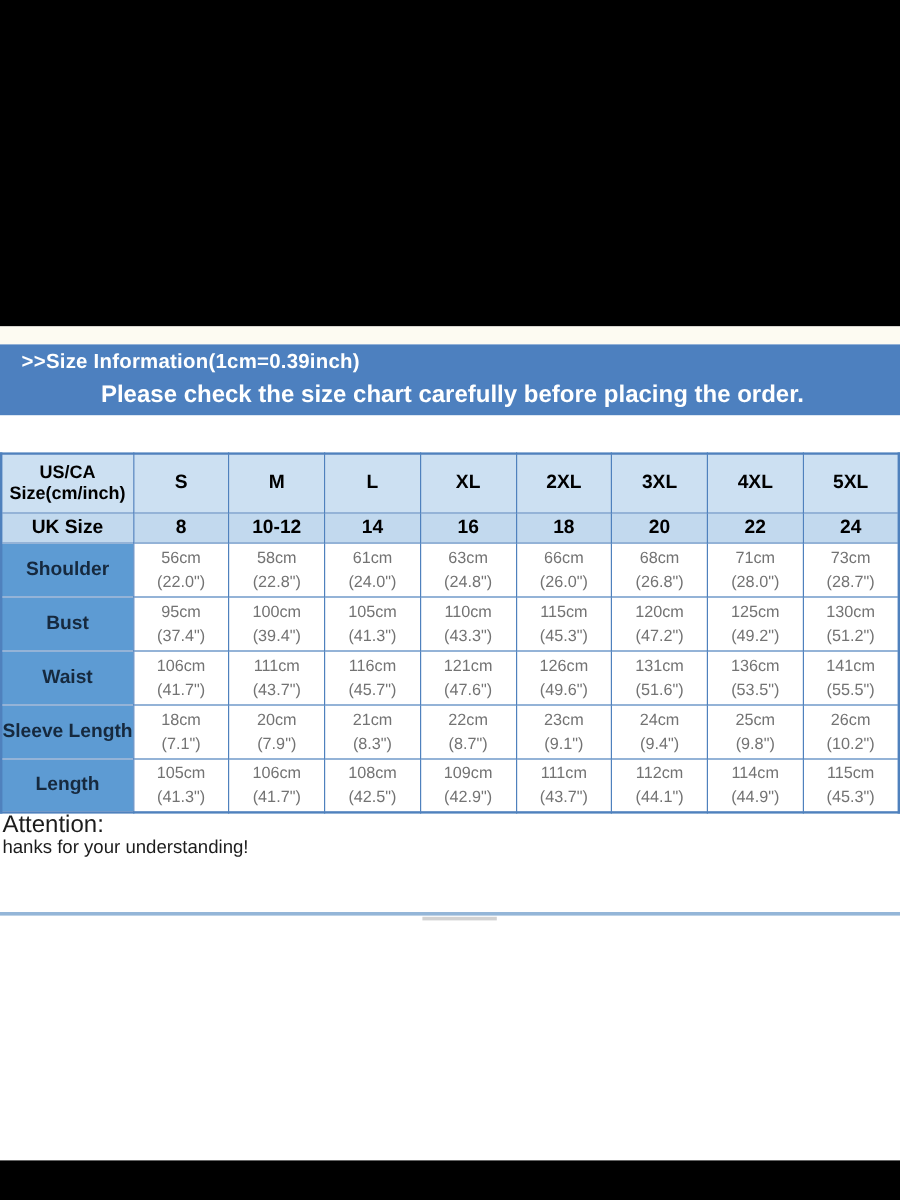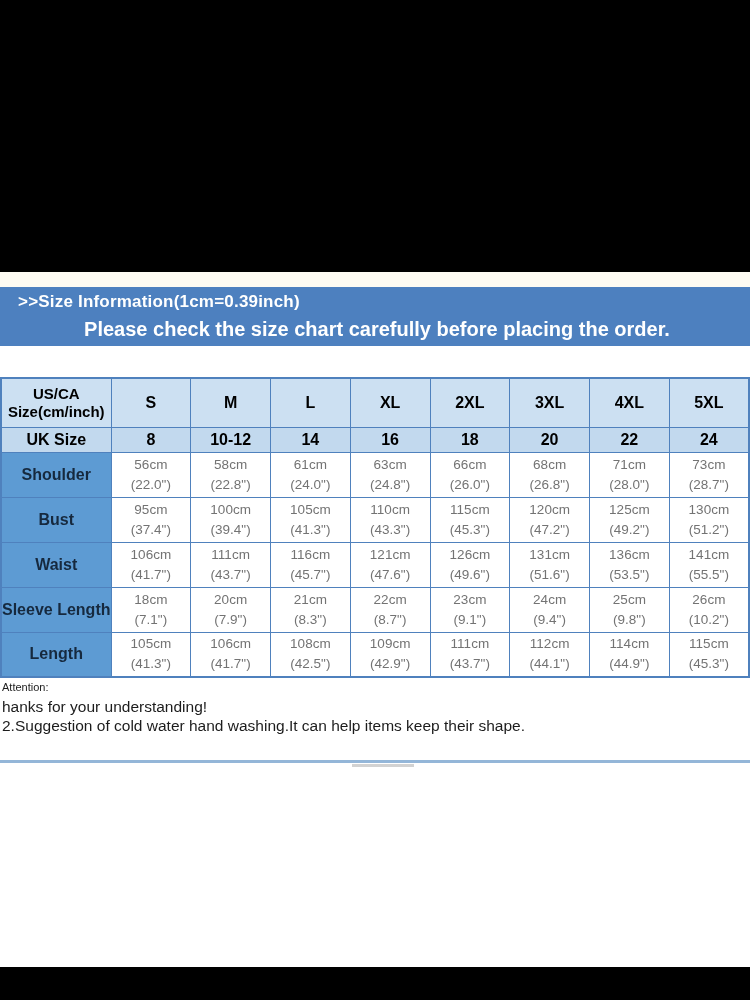--- a/index.html
+++ b/index.html
@@ -22,21 +22,21 @@
   tr.row-conversion{height:25px;}
   tr.row-measure{height:45px;}
   td.hdr{background:#cce0f2;color:#000000;font-weight:bold;font-size:16px;}
   td.corner{background:#cce0f2;color:#000000;font-weight:bold;font-size:15px;line-height:18px;}
   td.conv-label,td.conv-val{background:#c2d9ee;color:#000000;font-weight:bold;font-size:16px;}
   td.meas-label{background:#5d9bd3;color:#16293e;font-size:16px;font-weight:bold;}
   td.meas-val{background:#ffffff;color:#737373;font-size:13.5px;line-height:20px;}
   col.label-col{width:110px;}
 
   .notes{position:absolute;left:2px;top:677px;width:748px;color:#1c1c1c;}
-  .notes .title{font-size:11px;line-height:20px;}
+  .notes .title{font-size:20px;line-height:20px;}
   .notes .line{font-size:15.5px;line-height:19px;white-space:nowrap;}
 
   .divider-line{position:absolute;left:0;top:760px;width:750px;height:3px;background:#94b6d8;}
   .scroll-tick{position:absolute;left:352px;top:764px;width:62px;height:3px;background:#d2d2d2;}
 </style>
 </head>
 <body>
 
 <div class="canvas">
 
@@ -260,21 +260,20 @@
             <div>115cm</div>
             <div>(45.3")</div>
           </td>
         </tr>
       </tbody>
   </table>
 
   <div class="notes">
     <div class="title">Attention:</div>
     <div class="line">hanks for your understanding!</div>
-    <div class="line">2.Suggestion of cold water hand washing.It can help items keep their shape.</div>
   </div>
 
   <div class="divider-line"></div>
   <div class="scroll-tick"></div>
 
   <div class="letterbox bottom"></div>
 
 </div>
 
 </body></html>

